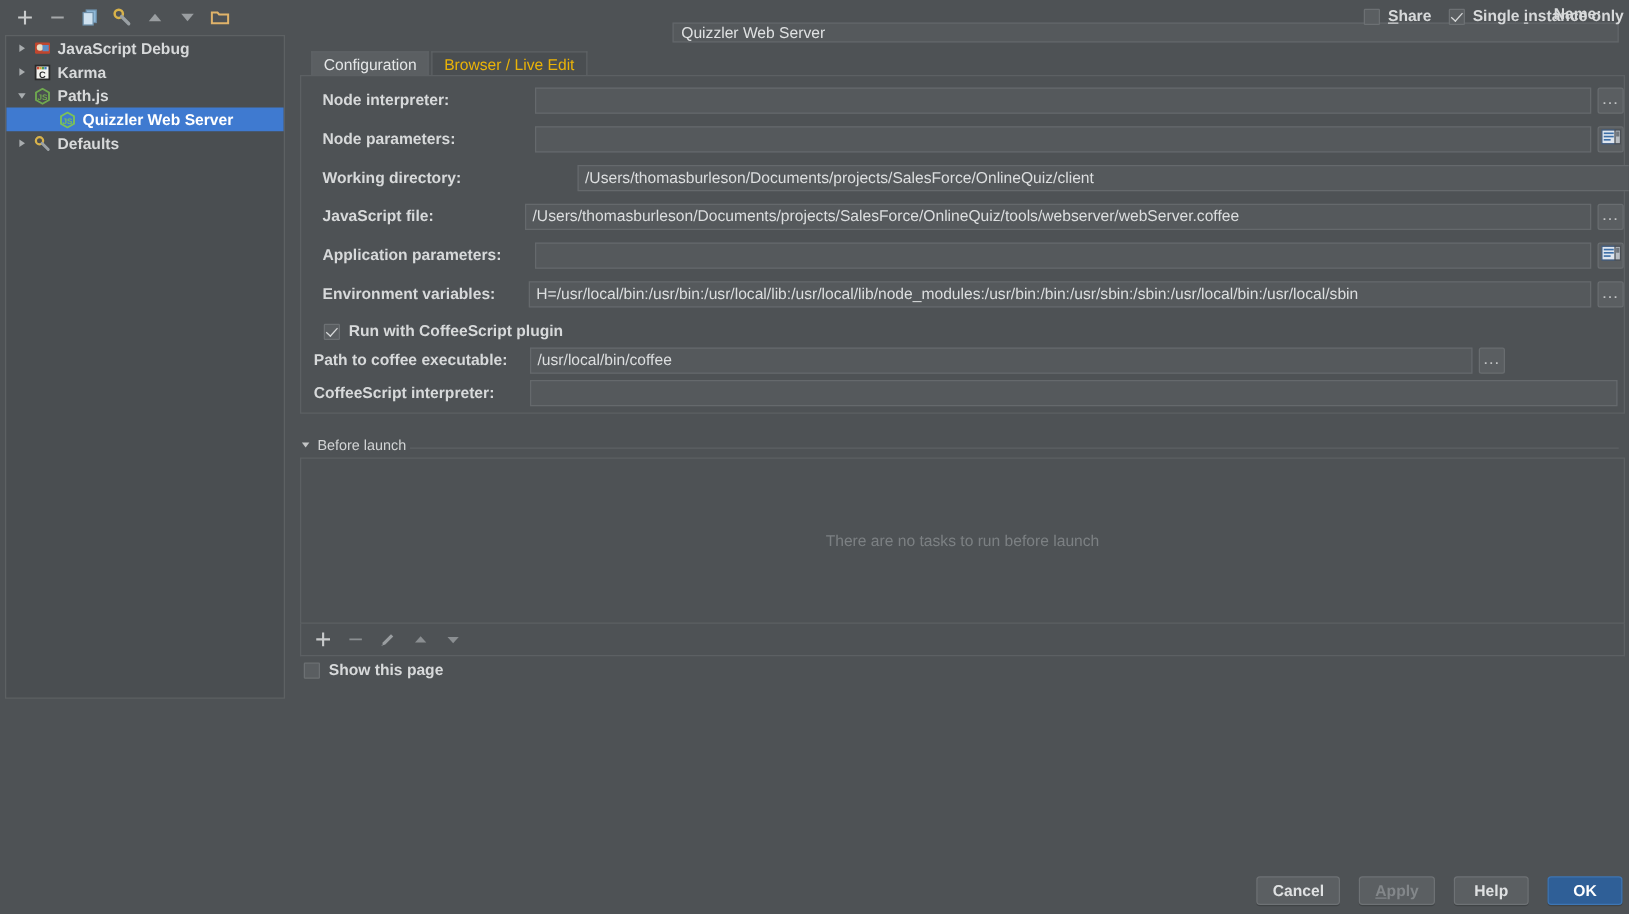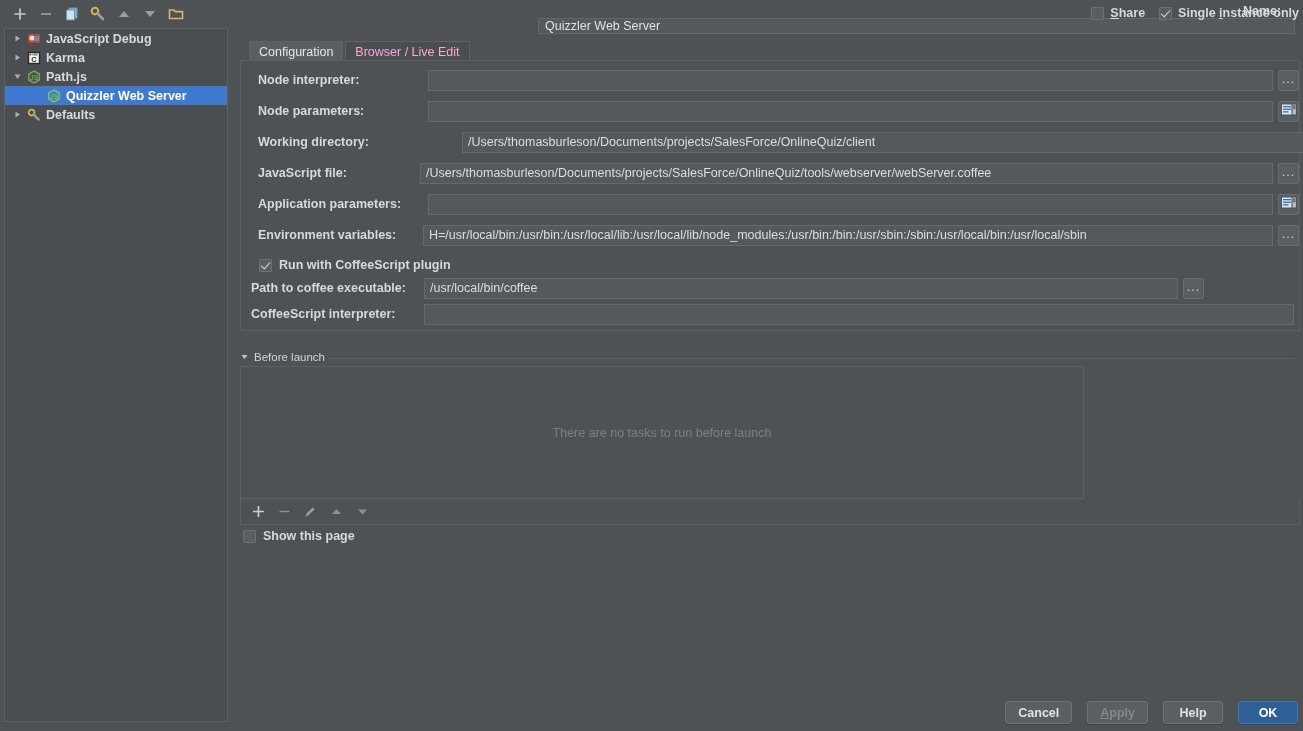--- a/index.html
+++ b/index.html
@@ -45,21 +45,21 @@
     width: 24px; height: 24px;
     display: flex; align-items: center; justify-content: center;
     border-radius: 2px;
   }
   .tb-btn svg { display:block; }
 
   .tree-box {
     position: absolute;
     left: 4px; top: 28px;
     width: 224px;
-    height: 694px;
+    height: 531px;
     background: #4a4e51;
     border: 1px solid #5d6163;
     box-sizing: border-box;
     overflow: hidden;
   }
   .tree-row {
     height: 19px;
     display: flex;
     align-items: center;
     padding-left: 4px;
@@ -156,21 +156,21 @@
     left: 17px; top: 39px;
     display: flex;
     align-items: flex-end;
     height: 22px;
   }
   .tab {
     height: 20px;
     padding: 0 9px;
     display: flex; align-items: center;
     font-size: 12.5px;
-    color: #f9a8d4;
+    color: #eab308;
     background: #4a4e51;
     border: 1px solid #5f6366;
     border-bottom: none;
     box-sizing: border-box;
     margin-right: 2px;
   }
   .tab.active {
     background: #5b5f62;
     color: #e4e6e7;
   }
@@ -251,21 +251,21 @@
   .bl-rule {
     position: absolute;
     left: 96px; top: 358px;
     width: 967px;
     height: 1px;
     background: #5d6164;
   }
   .bl-box {
     position: absolute;
     left: 8px; top: 366px;
-    width: 844px;
+    width: 1060px;
     height: 133px;
     background: #4e5255;
     border: 1px solid #5c6063;
     box-sizing: border-box;
     display: flex;
     align-items: center;
     justify-content: center;
     text-align: right;
   }
   .bl-empty {

